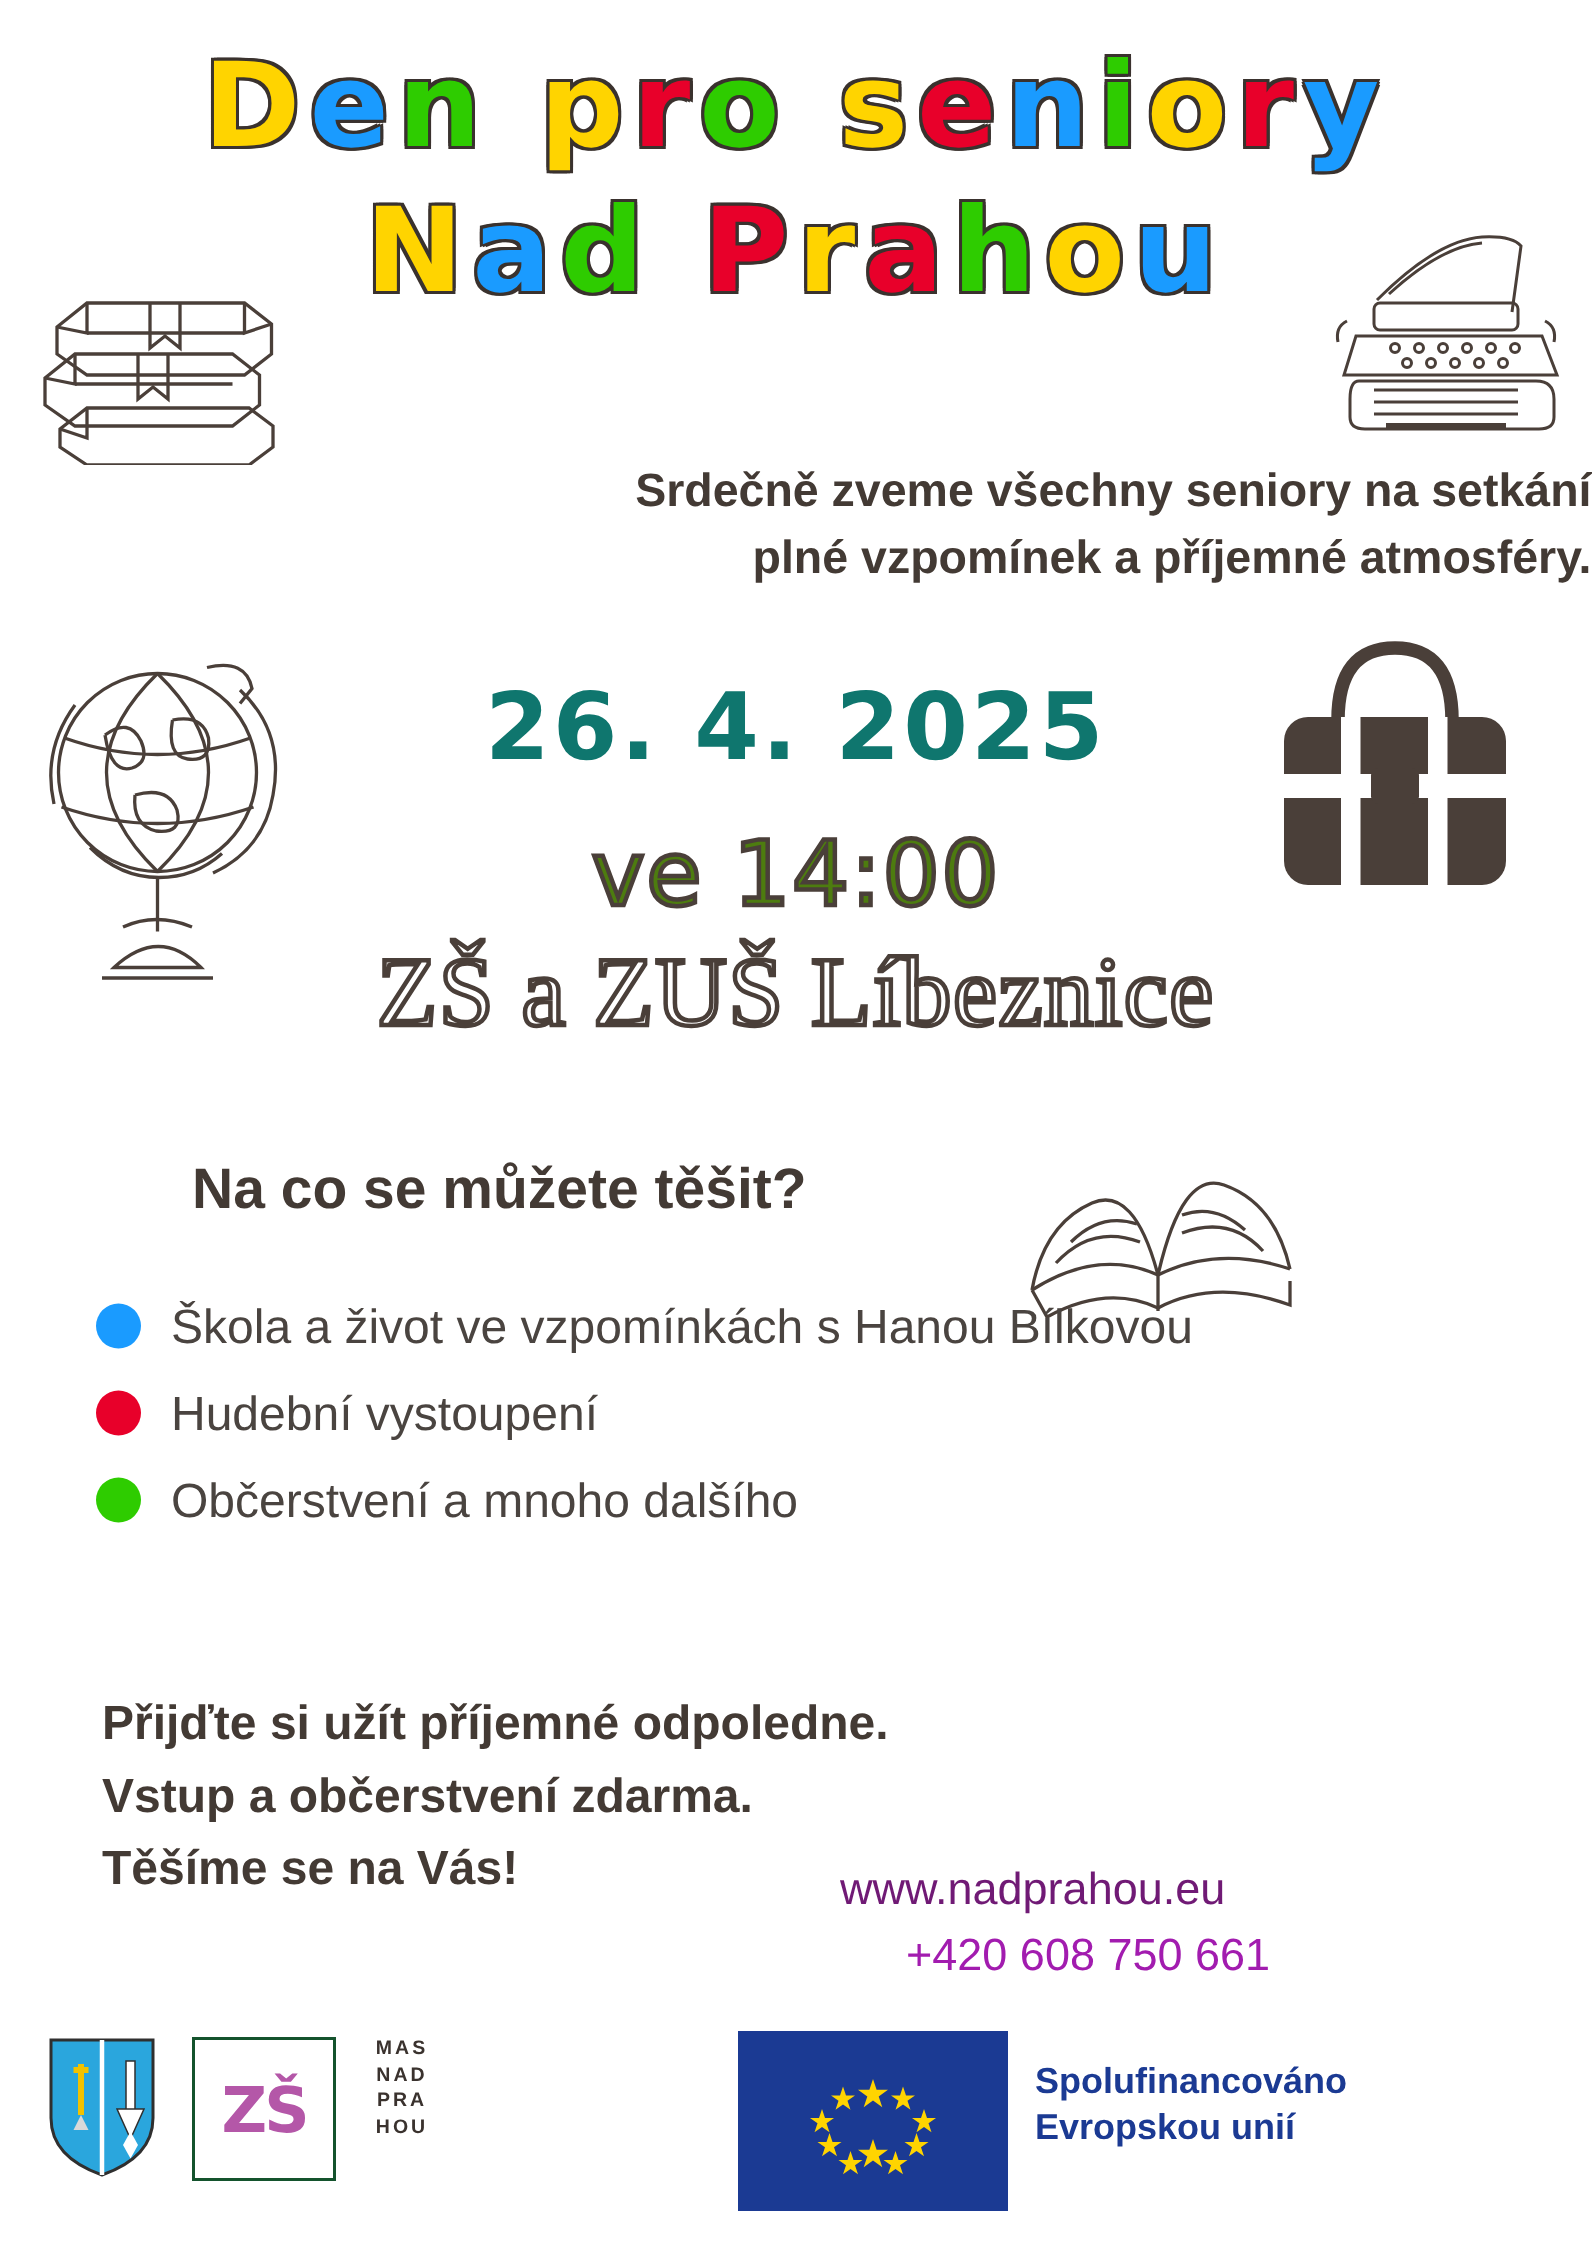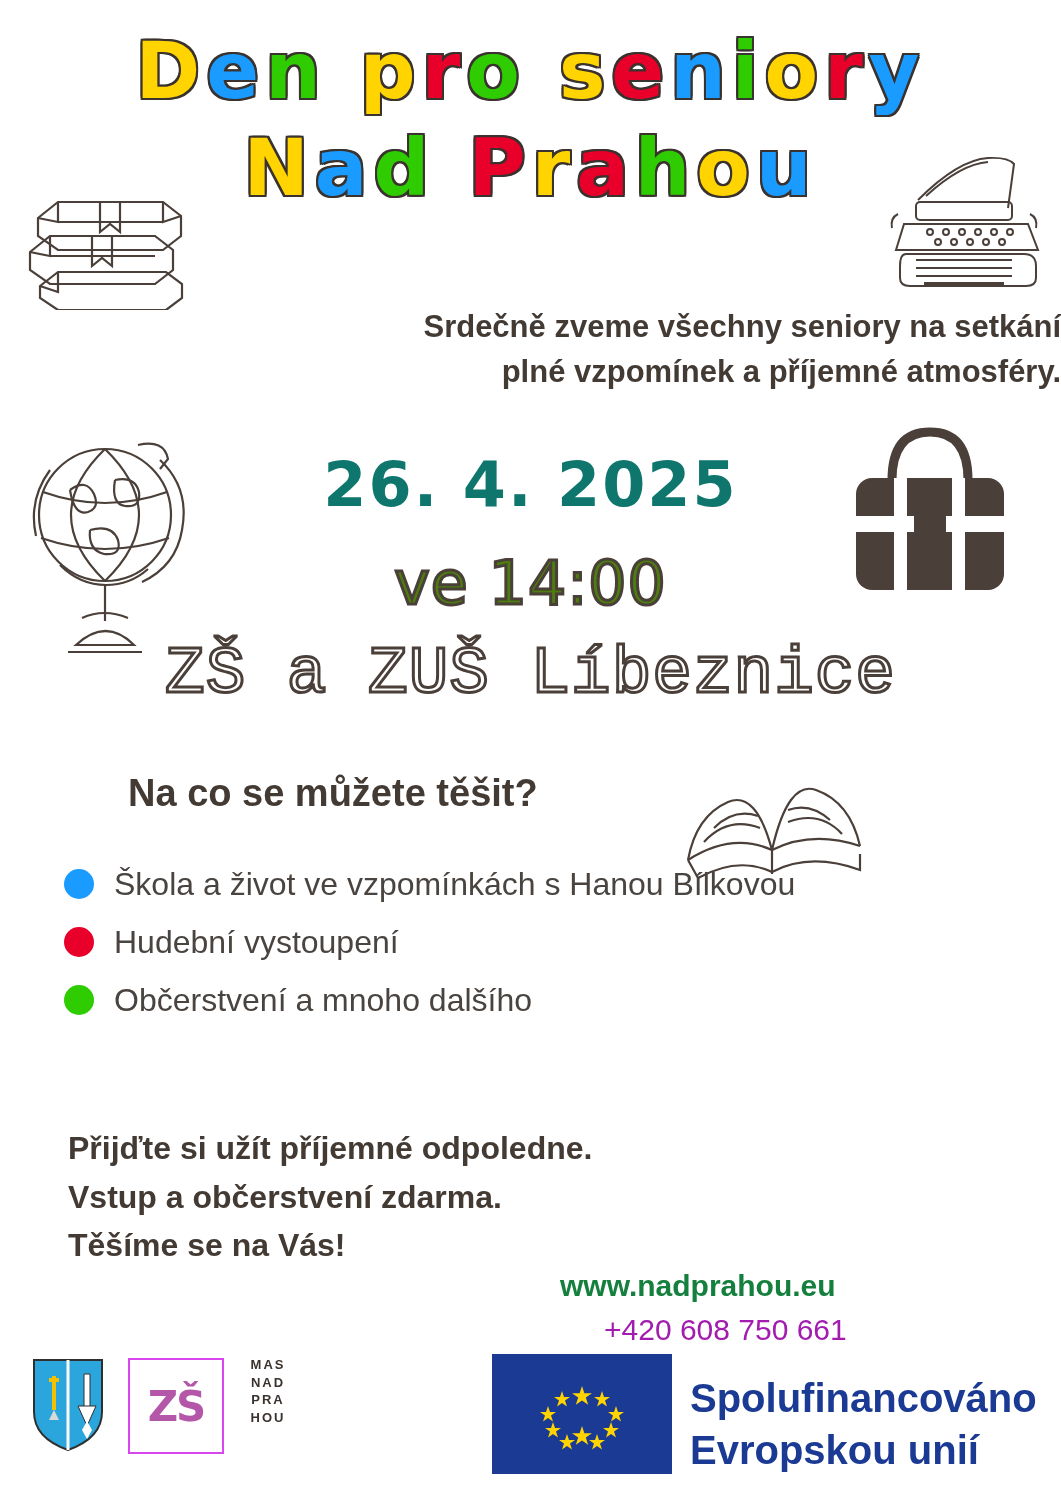--- a/index.html
+++ b/index.html
@@ -83,25 +83,25 @@
     text-align: center;
     font-family: "DejaVu Sans", sans-serif;
     font-size: 60px;
     font-weight: normal;
     color: #4d7c0f;
     -webkit-text-stroke: 3px #4a3f39;
     letter-spacing: 1px;
   }
   .place {
     position: absolute;
-    top: 637px;
+    top: 624px;
     left: 0;
     width: 1061px;
     text-align: center;
-    font-family: Liberation Mono, monospace;
+    font-family: Liberation Serif, serif;
     font-size: 66px;
     font-weight: normal;
     color: #ffffff;
     -webkit-text-stroke: 3px #4a3f39;
     letter-spacing: 1px;
   }
 
   
   .question {
     position: absolute;
@@ -149,23 +149,22 @@
   .contact {
     position: absolute;
     top: 1238px;
     left: 560px;
     width: 470px;
     text-align: left;
     font-size: 30px;
     line-height: 1.45;
   }
   .contact .web {
-    font-weight: bold;
-    color: #15803d;
-    margin-top: 26px;
+    font-weight: normal;
+    color: #701a75;
   }
   .contact .phone {
     font-weight: normal;
     color: #a21caf;
     margin-left: 44px;
   }
 
   
   .ill {
     position: absolute;
@@ -191,21 +190,21 @@
     top: 8px;
     width: 76px;
     height: 96px;
   }
   .logo-zus {
     position: absolute;
     left: 128px;
     top: 10px;
     width: 92px;
     height: 92px;
-    border: 2px solid #d946ef;
+    border: 2px solid #14532d;
     background: #fff;
     display: flex;
     align-items: center;
     justify-content: center;
   }
   .logo-zus span {
     font-family: "DejaVu Sans", sans-serif;
     font-size: 42px;
     font-weight: bold;
     color: #b457a8;
@@ -228,21 +227,21 @@
     left: 492px;
     top: 6px;
     width: 180px;
     height: 120px;
     background: #1b3a93;
   }
   .eu-text {
     position: absolute;
     left: 690px;
     top: 24px;
-    font-size: 40px;
+    font-size: 24px;
     font-weight: bold;
     line-height: 1.3;
     color: #1b3a93;
   }
 </style>
 </head>
 <body>
 
 <div class="poster">
 

